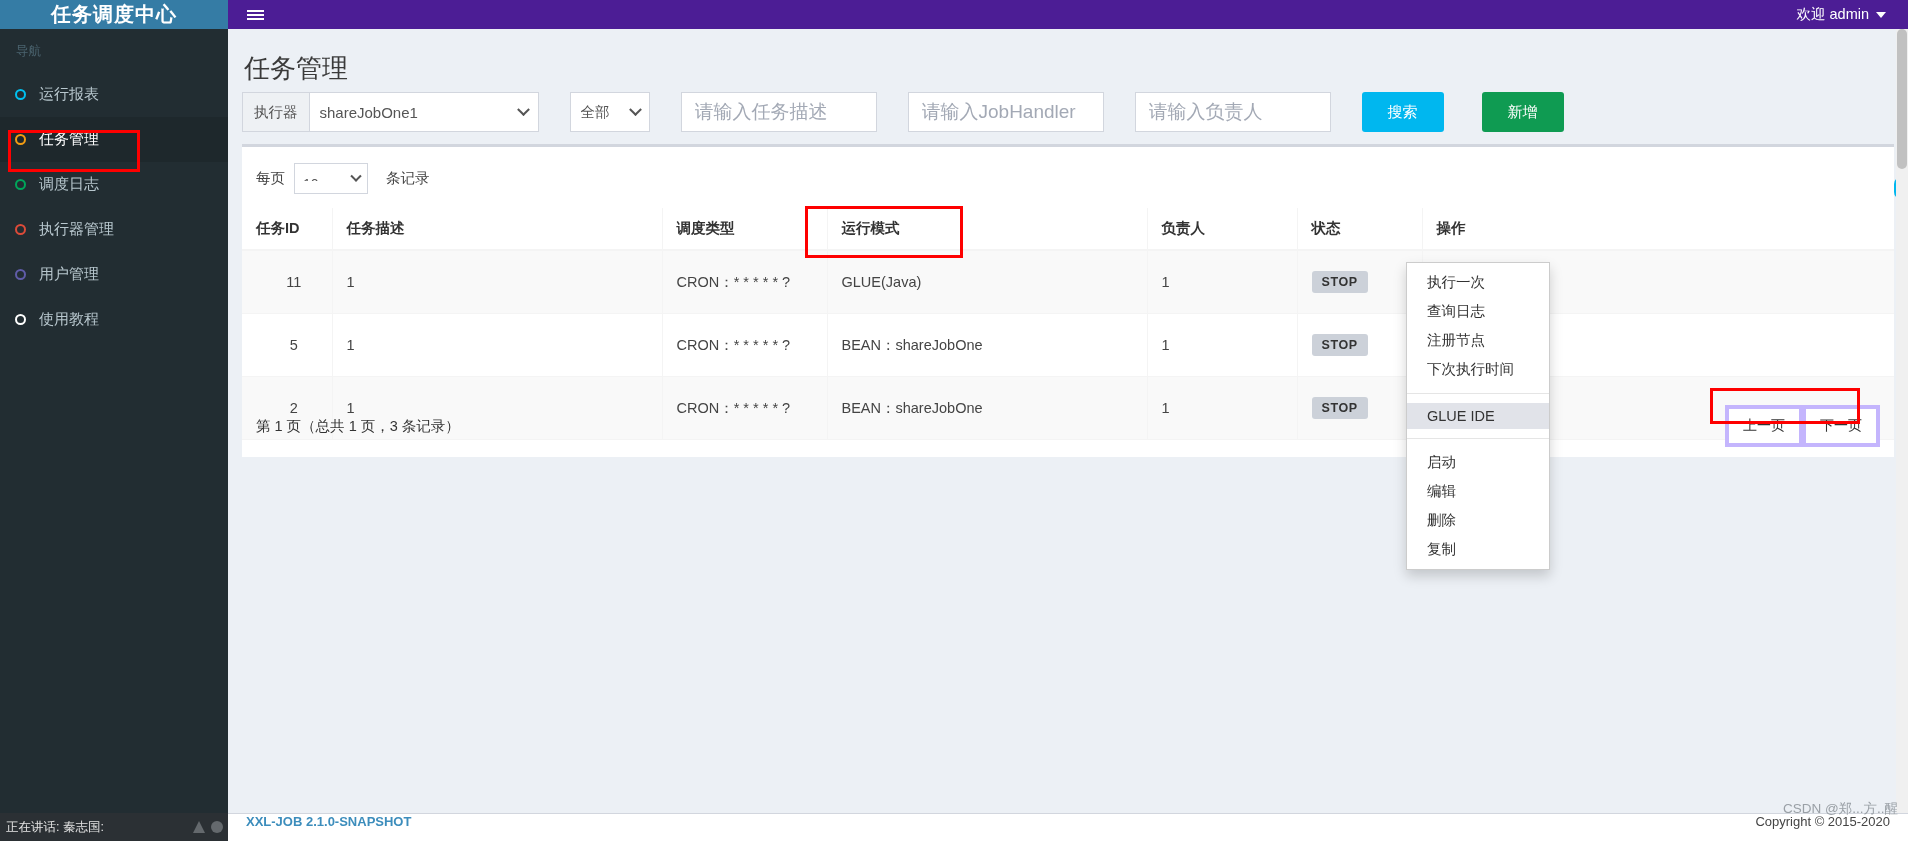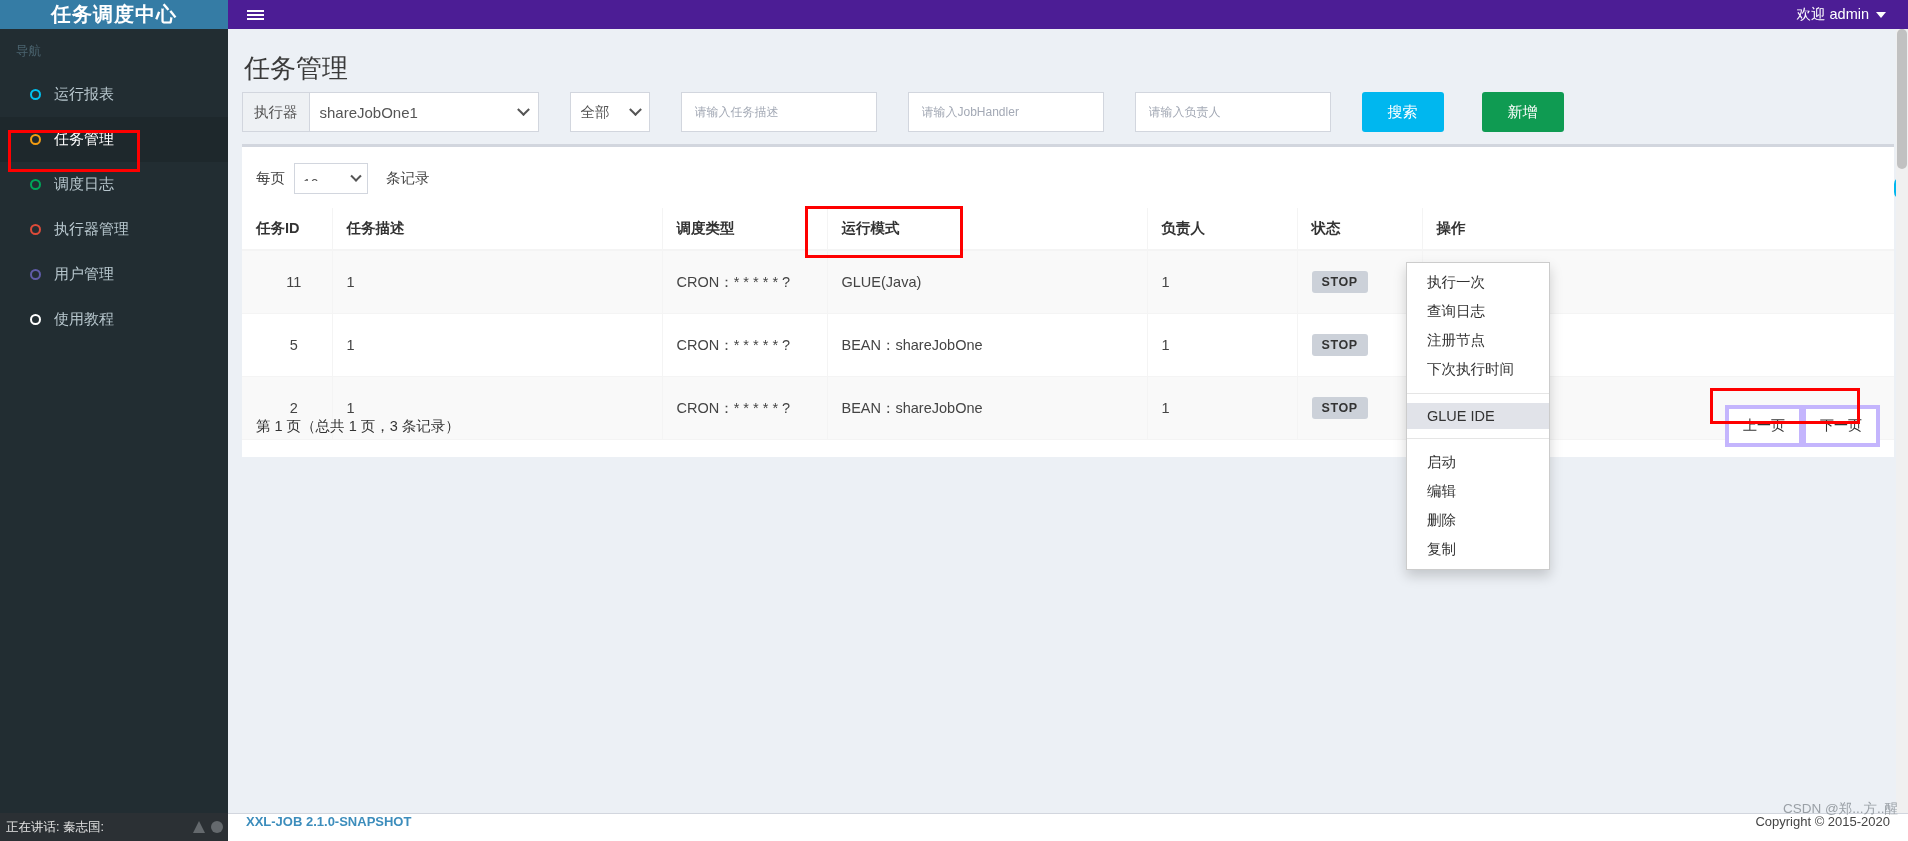--- a/index.html
+++ b/index.html
@@ -34,21 +34,21 @@
     border-top:6px solid #fff;
   }
 
   
   .sidebar {
     position:absolute; left:0; top:29px; width:228px; height:812px;
     background:#222d32;
   }
   .nav-head { color:#4b646f; font-size:12.5px; padding:14px 16px 12px; }
   .nav-item {
-    display:flex; align-items:center; height:45px; padding-left:30px;
+    display:flex; align-items:center; height:45px; padding-left:15px;
     color:#b8c7ce; font-size:15px; cursor:pointer; position:relative;
   }
   .nav-item.active { background:#1e282c; color:#fff; }
   .nav-ring {
     width:11px; height:11px; border-radius:50%; border:2px solid currentColor;
     margin-right:13px; flex:0 0 auto;
   }
   .ring-blue{color:#00c0ef;} .ring-orange{color:#f39c12;} .ring-green{color:#00a65a;}
   .ring-red{color:#dd4b39;} .ring-purple{color:#605ca8;} .ring-white{color:#ffffff;}
   .nav-label { color:#b8c7ce; }
@@ -83,21 +83,21 @@
     width:9px; height:9px; border-right:2px solid #555; border-bottom:2px solid #555;
     transform:rotate(45deg) translate(-2px,-2px);
   }
   .sel-all {
     height:40px; width:80px; border:1px solid #d2d6de; background:#fff;
     padding:0 10px; font-size:14.5px; color:#555; appearance:none;
     -webkit-appearance:none; outline:none; font-family:inherit;
   }
   .txt-input {
     height:40px; border:1px solid #d2d6de; background:#fff;
-    padding:0 13px; font-size:12px; color:#555; outline:none; font-family:inherit;
+    padding:0 13px; font-size:19px; color:#555; outline:none; font-family:inherit;
   }
   .txt-input::placeholder { color:#a3a9b5; }
   .btn {
     height:40px; border:none; color:#fff; font-size:15px; cursor:pointer;
     font-family:inherit; border-radius:3px;
   }
   .btn-search { background:#00b7ef; width:82px; }
   .btn-add { background:#0f9b52; width:82px; }
 
   

